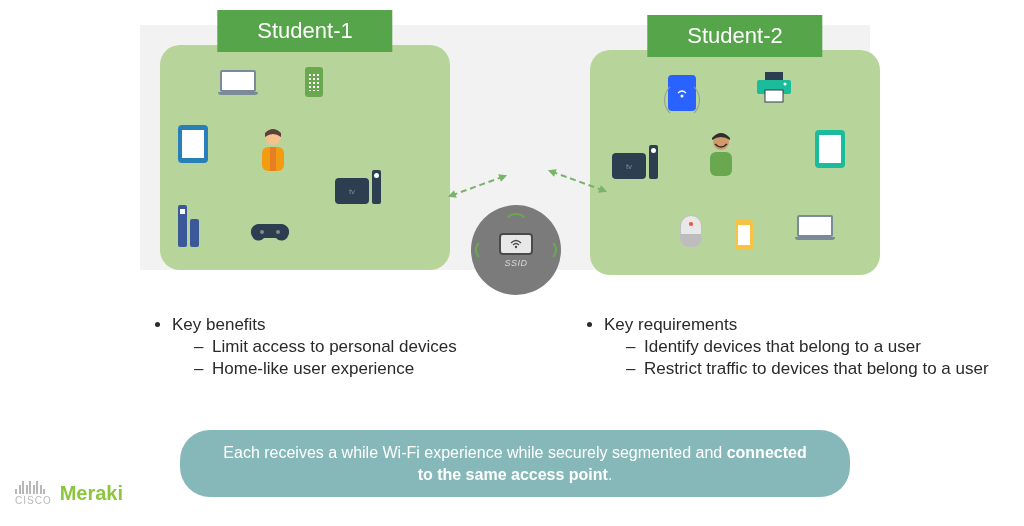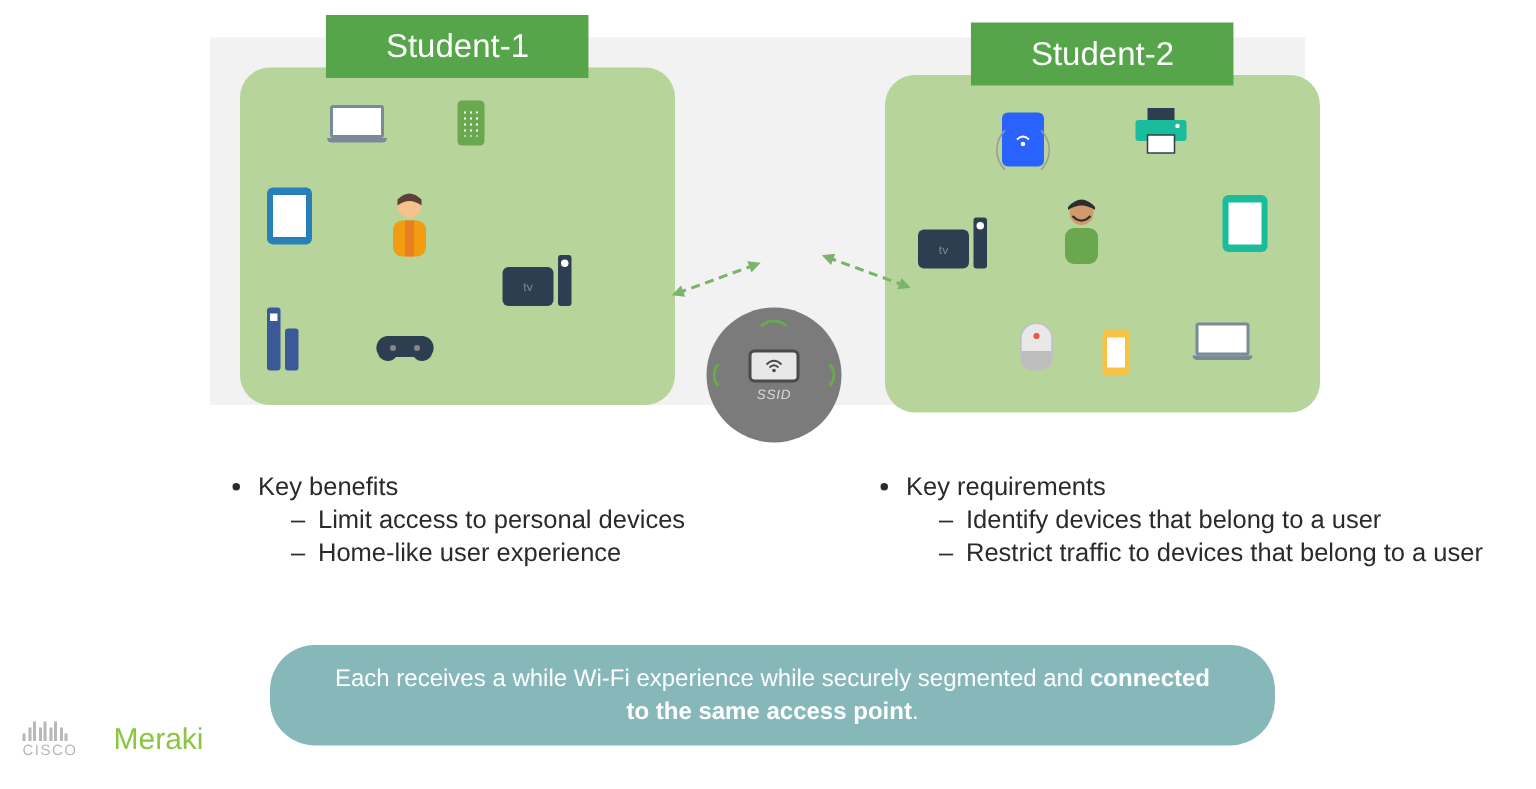--- a/index.html
+++ b/index.html
@@ -158,22 +158,21 @@
     gap: 1.5px;
     height: 14px;
   }
   .logo .bars span {
     width: 2px;
     background: #b8b8b8;
   }
   .logo .meraki {
     color: #8cc63f;
     font-size: 20px;
-    font-weight: 400;
-    margin-left: 16px;
+    font-weight: 700;
   }
   
   .dev { position: absolute; }
   .laptop-ico { width: 40px; height: 26px; }
   .laptop-ico .screen { width: 36px; height: 22px; border: 2px solid #7a8a99; border-radius: 2px; background: #fff; margin: 0 auto; }
   .laptop-ico .base { width: 40px; height: 3px; background: #7a8a99; border-radius: 0 0 3px 3px; }
   .phone-ico { width: 18px; height: 30px; border-radius: 3px; display:flex; align-items:center; justify-content:center;}
   .phone-ico.green { background: #6aa84f; }
   .phone-ico.yellow { background: #f6c344; }
   .phone-ico .grid { width: 12px; height: 18px; background-image: radial-gradient(#fff 1px, transparent 1px); background-size: 4px 4px; }

